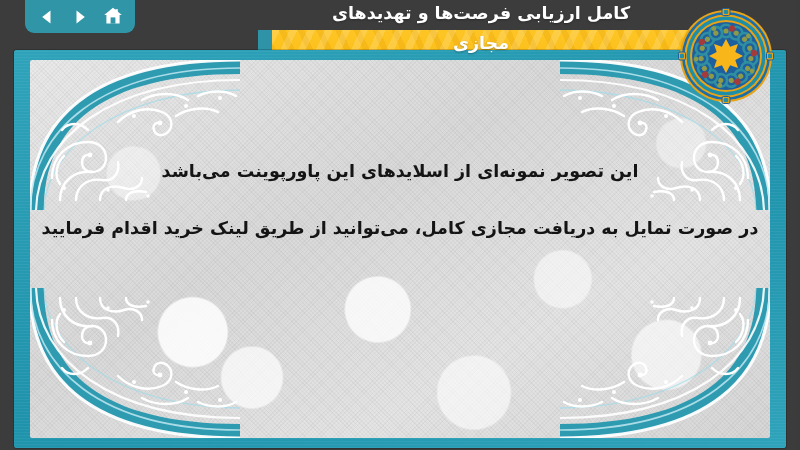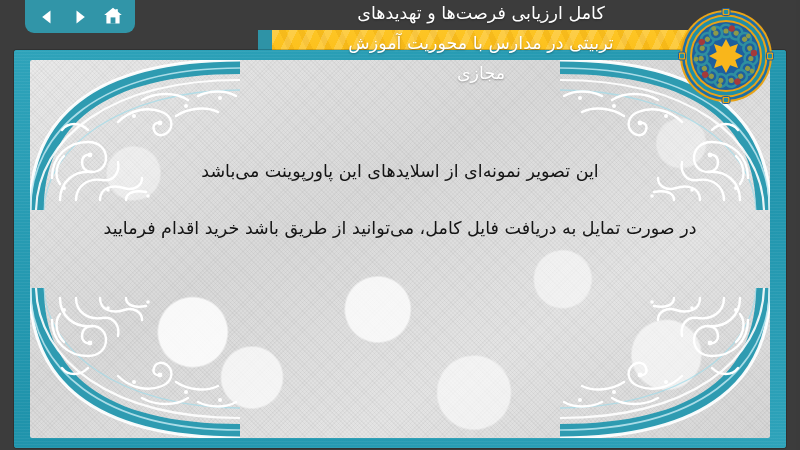--- a/index.html
+++ b/index.html
@@ -2,21 +2,21 @@
 <html><head>
 <meta charset="utf-8">
 <style>
   html,body{margin:0;padding:0;}
   body{
     width:800px;height:450px;overflow:hidden;
     background:#3b3b3b;
     font-family:"DejaVu Sans","Liberation Sans",sans-serif;
     position:relative;
   }
-  #stage{position:absolute;inset:0;width:796px;height:450px;overflow:hidden;}
+  #stage{position:absolute;inset:0;width:796px;height:450px;overflow:hidden;font-weight:bold;}
 
   
   .chrome-bg{position:absolute;inset:0;background:#3c3c3c;}
 
   
   .navbar{
     position:absolute;left:25px;top:0px;width:110px;height:33px;
     background:#3195a8;border-radius:0 0 9px 9px;
     display:flex;align-items:center;justify-content:space-around;
     padding:0 6px;box-sizing:border-box;
@@ -138,21 +138,20 @@
           <rect x="12.4" y="2.2" width="2.4" height="3.4" fill="#ffffff"></rect>
         </svg>
       </span>
     </div>
   </div>
 
   <div class="title-tab"></div>
   <div class="title-banner"></div>
   <div class="title-text">
     <div>کامل ارزیابی فرصت‌ها و تهدیدهای</div>
-    <div>تربیتی در مدارس با محوریت آموزش</div>
     <div>مجازی</div>
   </div>
 
   <div class="medallion">
     <svg width="96" height="96" viewBox="0 0 96 96">
       <defs>
         <g id="petal">
           <circle cx="0" cy="0" r="7.6" fill="#2f8fa0"></circle>
           <circle cx="0" cy="0" r="5.0" fill="#1e5f9e"></circle>
           <circle cx="0" cy="0" r="2.6" fill="#8c9a4a"></circle>
@@ -392,16 +391,16 @@
         <circle cx="156" cy="46" r="2"></circle>
           <circle cx="190" cy="38" r="2"></circle>
         <circle cx="78" cy="130" r="1.8"></circle>
           <circle cx="118" cy="136" r="1.8"></circle>
       </g>
     </svg>
   </div>
 
   <div class="body-text">
     <div>این تصویر نمونه‌ای از اسلایدهای این پاورپوینت می‌باشد</div>
-    <div>در صورت تمایل به دریافت فایل کامل، می‌توانید از طریق باشد خرید اقدام فرمایید</div>
+    <div>در صورت تمایل به دریافت مجازی کامل، می‌توانید از طریق لینک خرید اقدام فرمایید</div>
   </div>
 
 </div>
 
 </body></html>

